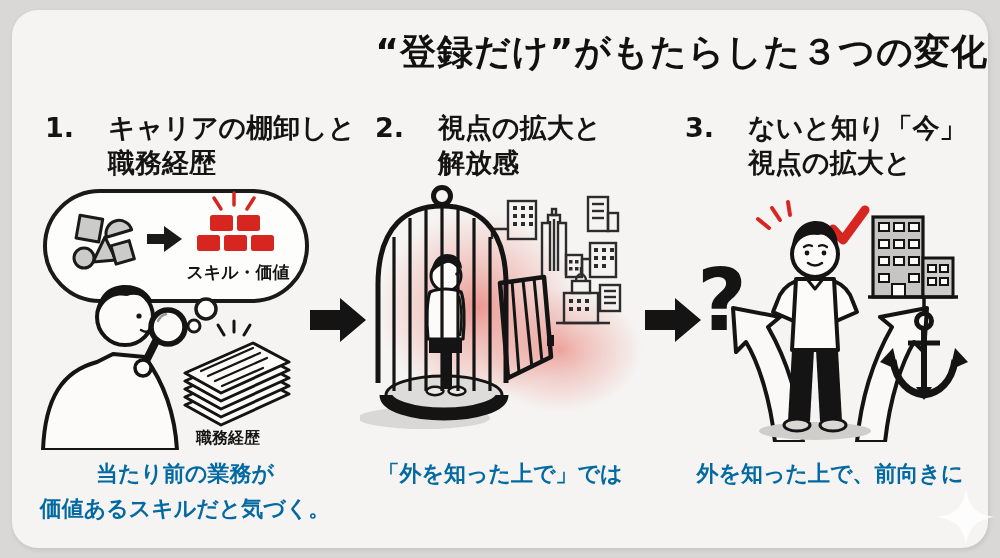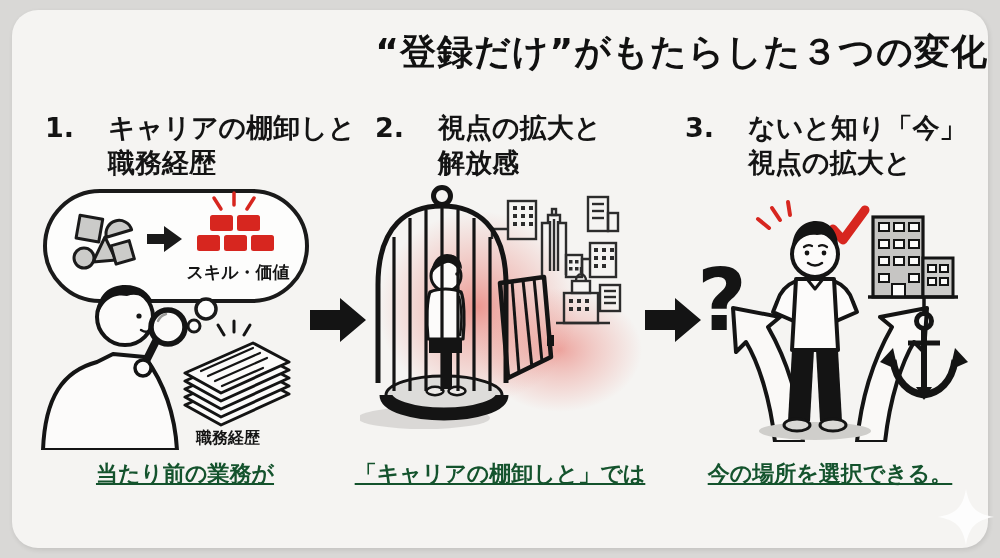--- a/index.html
+++ b/index.html
@@ -19,21 +19,21 @@
     text-align:right;font-size:36px;font-weight:800;
     letter-spacing:1px;color:#111;
   }
   .col-heading{
     position:absolute;display:flex;gap:9px;
     font-size:27px;font-weight:800;line-height:35px;color:#141414;
   }
   .col-heading .hlines span{display:block;margin-left:25px;}
   .caption{
     position:absolute;width:310px;text-align:center;
-    font-size:22px;font-weight:700;line-height:35px;color:#14532d;text-decoration:underline;
+    font-size:22px;font-weight:700;line-height:35px;color:#0369a1;
   }
   .caption span{display:block;}
   .illus{position:absolute;}
   .flow-arrow{position:absolute;width:56px;height:44px;}
   .svg-label{font-size:17px;font-weight:700;fill:#141414;
     font-family:"DejaVu Sans","Liberation Sans",sans-serif;}
   .svg-label.sm{font-size:16px;}
   .qmark{font-size:86px;font-weight:800;fill:#141414;
     font-family:"DejaVu Sans","Liberation Sans",sans-serif;}
   .watermark{position:absolute;left:925px;top:478px;opacity:.85;}
@@ -323,25 +323,26 @@
 
   <svg class="flow-arrow" style="left:298px;top:288px" viewBox="0 0 56 44">
     <polygon points="0,12 30,12 30,0 56,22 30,44 30,32 0,32" fill="#141414"></polygon>
   </svg>
   <svg class="flow-arrow" style="left:633px;top:288px" viewBox="0 0 56 44">
     <polygon points="0,12 30,12 30,0 56,22 30,44 30,32 0,32" fill="#141414"></polygon>
   </svg>
 
   <div class="caption" style="left:18px;top:446px">
     <span>当たり前の業務が</span>
+    <span>価値あるスキルだと気づく。</span>
   </div>
   <div class="caption" style="left:333px;top:446px">
-    <span>「キャリアの棚卸しと」では</span>
+    <span>「外を知った上で」では</span>
   </div>
   <div class="caption" style="left:663px;top:446px">
-    <span>今の場所を選択できる。</span>
+    <span>外を知った上で、前向きに</span>
   </div>
 
   <svg class="watermark" width="58" height="58" viewBox="0 0 58 58">
     <path d="M 29 1 C 32 19 39 26 57 29 C 39 32 32 39 29 57 C 26 39 19 32 1 29 C 19 26 26 19 29 1 Z" fill="#ffffff"></path>
   </svg>
 
 </div>
 
 </body></html>

